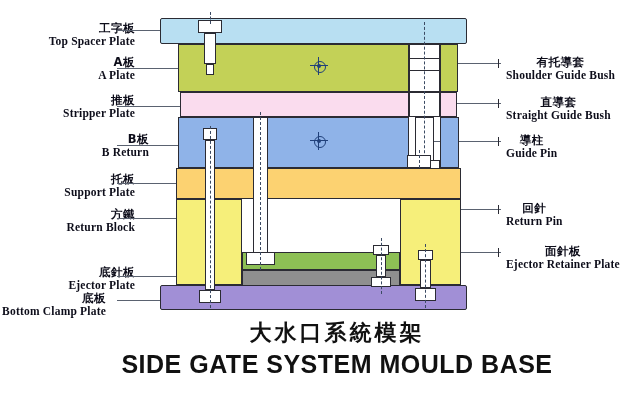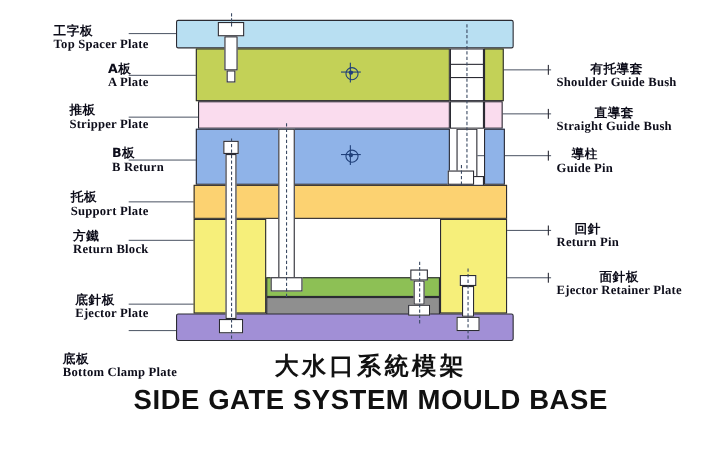--- a/index.html
+++ b/index.html
@@ -9,21 +9,21 @@
     font-family:"Liberation Serif",serif;
     overflow:hidden;
     position:relative;
   }
   #root{position:absolute;inset:0;}
 
   
   .label{position:absolute;white-space:nowrap;color:#0d0d1a;}
   .label .cn{font-family:"DejaVu Sans",sans-serif;font-weight:700;font-size:11.5px;line-height:13px;letter-spacing:.5px;}
   .label .en{font-family:"Liberation Serif",serif;font-weight:700;font-size:11.5px;line-height:13px;letter-spacing:.2px;}
-  .label.left{text-align:left;}
+  .label.left{text-align:right;}
   .label.right{text-align:center;}
 
   
   .leader{position:absolute;height:0;border-top:1px solid #5a6270;}
   .tick{position:absolute;width:0;border-left:1px solid #2a2a33;}
 
   
   .blk{position:absolute;box-sizing:border-box;border:1px solid #2b2b33;}
   .chamfer{border-radius:2px;}
 
@@ -70,21 +70,21 @@
     <div class="en">Support Plate</div>
   </div>
   <div class="label left" style="right:505px;top:208px;">
     <div class="cn">方鐵</div>
     <div class="en">Return Block</div>
   </div>
   <div class="label left" style="right:505px;top:266px;">
     <div class="cn">底針板</div>
     <div class="en">Ejector Plate</div>
   </div>
-  <div class="label left" style="right:479px;top:292px;margin-top:28px;">
+  <div class="label left" style="right:534px;top:292px;">
     <div class="cn">底板</div>
     <div class="en">Bottom Clamp Plate</div>
   </div>
 
   <div class="label right" style="left:506px;top:56px;">
     <div class="cn">有托導套</div>
     <div class="en">Shoulder Guide Bush</div>
   </div>
   <div class="label right" style="left:506px;top:96px;">
     <div class="cn">直導套</div>

